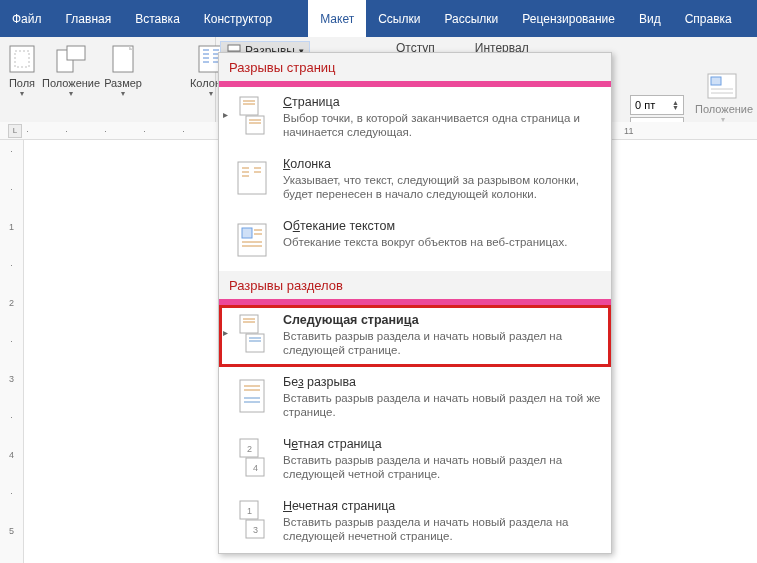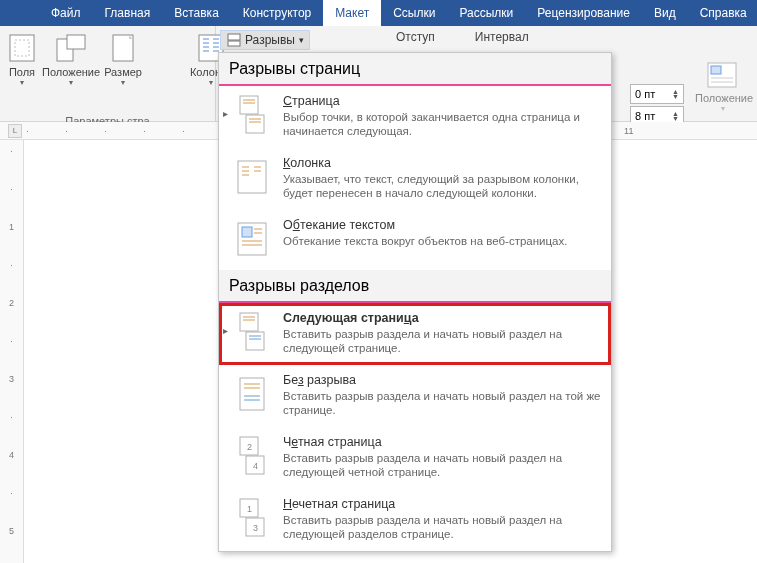--- a/index.html
+++ b/index.html
@@ -1,22 +1,22 @@
 <!DOCTYPE html>
 <html><head>
 <meta charset="utf-8">
 <style>
 * { margin: 0; padding: 0; box-sizing: border-box; font-family: "Segoe UI", Tahoma, sans-serif; }
 body { background: #fff; width: 757px; height: 563px; overflow: hidden; position: relative; }
 
 
-.tabs { background: #2a579a; height: 26px; display: flex; align-items: stretch; color: #fff; font-size: 12px; position: relative; padding-left: 39px; }
+.tabs { background: #2a579a; height: 37px; display: flex; align-items: stretch; color: #fff; font-size: 12px; position: relative; }
 .tabs .tab { padding: 0 12px; display: flex; align-items: center; cursor: pointer; }
 .tabs .tab.file { background: #2a579a; }
-.tabs .tab.active { background: #fff; color: #2a579a; }
+.tabs .tab.active { background: #fff; color: #2a579a; margin-left: 24px; }
 .tabs .spacer { flex: 1; }
 
 
 .ribbon { height: 96px; background: #f3f3f3; border-bottom: 1px solid #d6d6d6; display: flex; position: relative; }
 .group { border-right: 1px solid #d6d6d6; padding: 4px 6px 2px; display: flex; flex-direction: column; gap: 28px; }
 .group .row { display: flex; gap: 4px; }
 .big-btn { width: 44px; display: flex; flex-direction: column; align-items: center; padding-top: 2px; }
 .big-btn .ico { width: 32px; height: 32px; display: flex; align-items: center; justify-content: center; }
 .big-btn .lbl { font-size: 11px; color: #444; text-align: center; line-height: 12px; margin-top: 2px; }
 .big-btn .drop { font-size: 8px; color: #666; }
@@ -32,21 +32,21 @@
 .position-btn .ico { width: 32px; height: 28px; margin: 0 auto 2px; }
 
 
 .hruler { position: absolute; left: 0; top: 122px; height: 18px; right: 0; background: #f9f9f9; border-bottom: 1px solid #ddd; font-size: 9px; color: #777; display: flex; align-items: center; padding-left: 8px; overflow: hidden; }
 .hruler .corner { width: 14px; height: 14px; border: 1px solid #ccc; background: #eee; margin-right: 4px; font-size: 8px; display:flex; align-items:center; justify-content:center; }
 .hruler .ticks { flex:1; display:flex; gap:36px; }
 .vruler { position: absolute; left: 0; top: 140px; bottom: 0; width: 24px; background: #f9f9f9; border-right: 1px solid #ddd; font-size: 9px; color: #777; display:flex; flex-direction:column; align-items:center; padding-top:6px; gap:28px; }
 
 
 .dropdown { position: absolute; left: 218px; top: 52px; width: 394px; background: #fff; border: 1px solid #c6c6c6; box-shadow: 2px 2px 6px rgba(0,0,0,0.25); z-index: 10; }
-.section-header { font-size: 16px; color: #000000; padding: 7px 10px 6px; background: #f3f3f3; border-bottom: 2px solid #ec4899; }
+.section-header { font-size: 13px; color: #b91c1c; padding: 7px 10px 6px; background: #f3f3f3; border-bottom: 6px solid #ec4899; }
 .menu-item { display: flex; gap: 12px; padding: 8px 10px 10px 14px; cursor: pointer; }
 .menu-item.highlight { outline: 3px solid #d8201f; outline-offset: -3px; }
 .menu-item .picon { width: 38px; height: 42px; flex-shrink: 0; display:flex; align-items:center; justify-content:center; position:relative; }
 .menu-item .picon .indicator { position:absolute; left:-10px; top:14px; color:#666; font-size:10px; }
 .menu-item .txt .title { font-size: 12.5px; color: #333; margin-bottom: 2px; }
 .menu-item .txt .title .ul { text-decoration: underline; }
 .menu-item .txt .desc { font-size: 11.5px; color: #666; line-height: 14px; }
 
 
 svg { display:block; }
@@ -316,16 +316,16 @@
     <div class="picon">
       <svg width="36" height="40">
           <rect x="6" y="1" width="18" height="18" fill="#fff" stroke="#b0b0b0"></rect>
           <text x="13" y="14" font-size="9" fill="#888">1</text>
           <rect x="12" y="20" width="18" height="18" fill="#fff" stroke="#b0b0b0"></rect>
           <text x="19" y="33" font-size="9" fill="#888">3</text>
         </svg>
     </div>
     <div class="txt">
       <div class="title"><span class="ul">Н</span><span>ечетная страница</span></div>
-      <div class="desc">Вставить разрыв раздела и начать новый раздел на следующей разделов странице.</div>
+      <div class="desc">Вставить разрыв раздела и начать новый раздела на следующей нечетной странице.</div>
     </div>
   </div>
 </div>
 
 </body></html>

